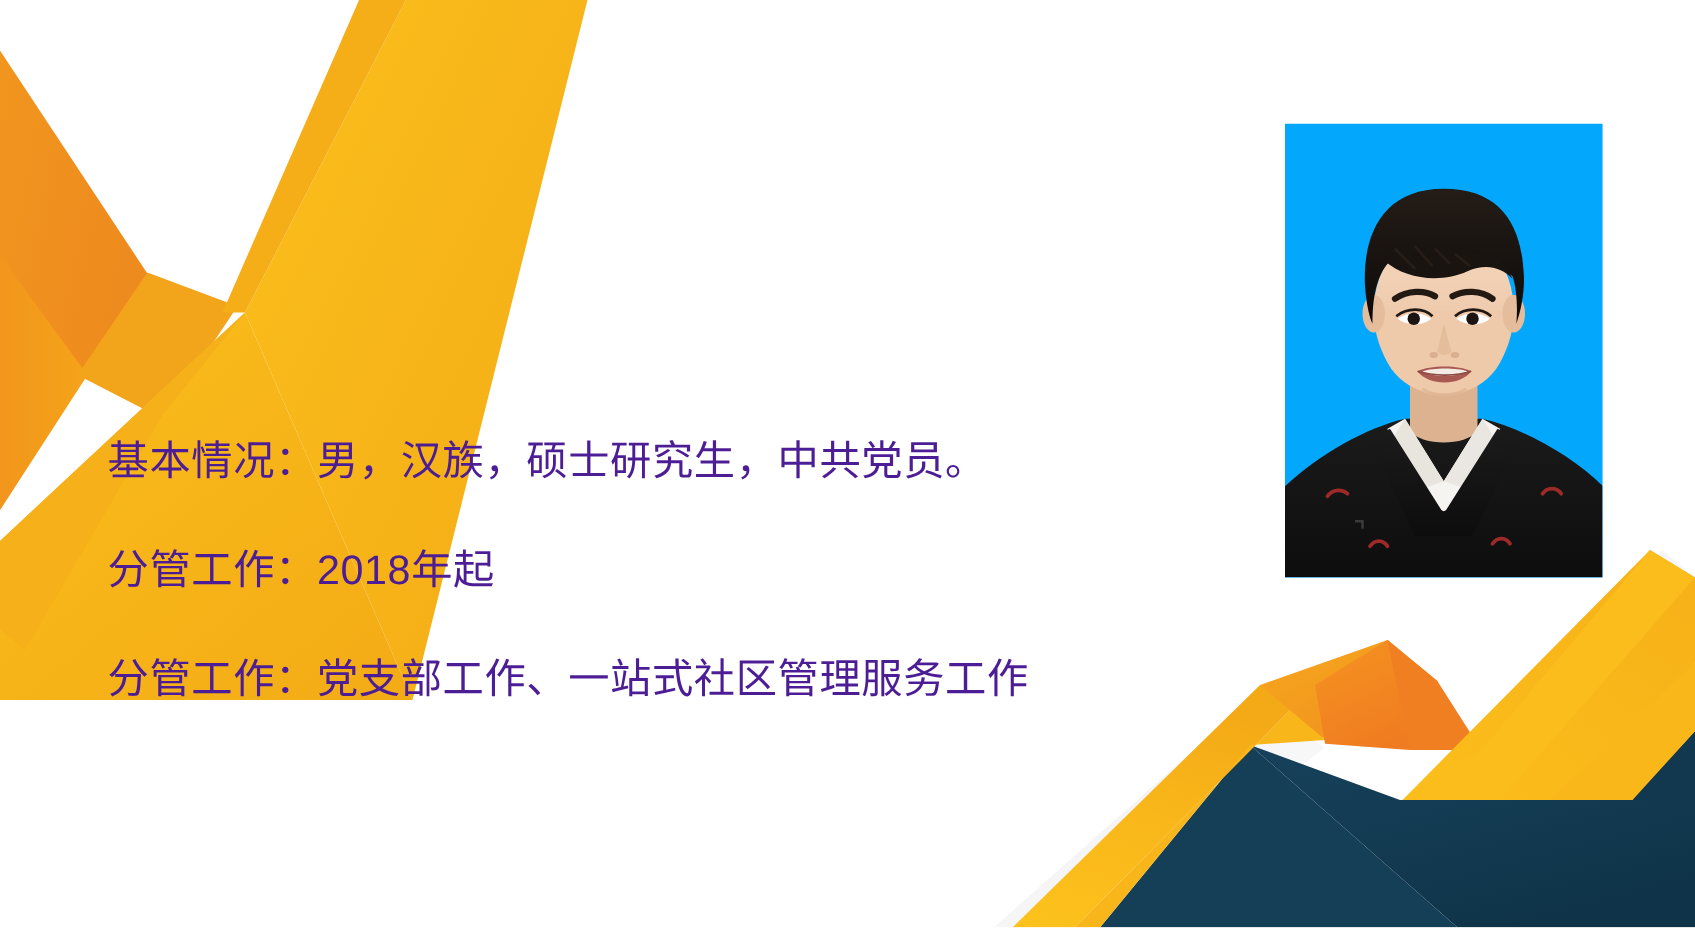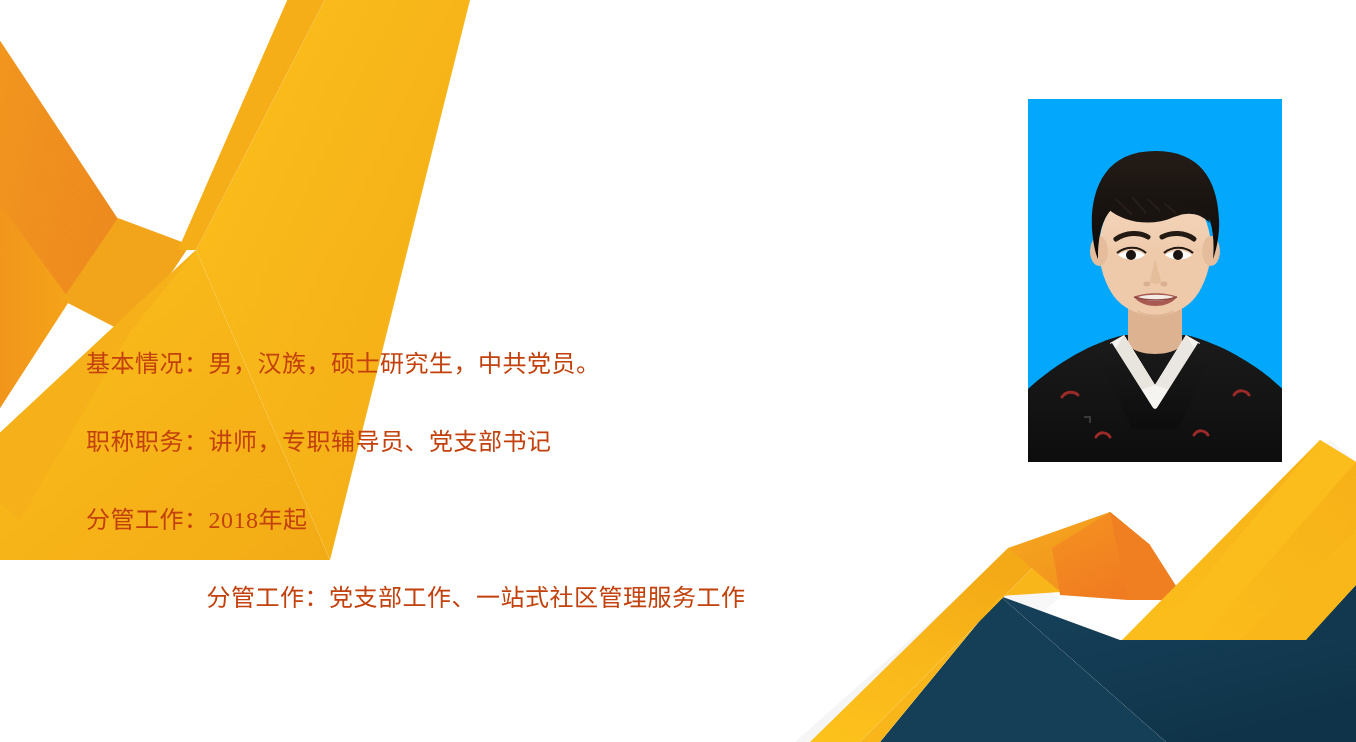--- a/index.html
+++ b/index.html
@@ -47,31 +47,29 @@
   }
 
   
   #info-block {
     position: absolute;
     left: 86px;
     top: 352px;
     width: 780px;
   }
   .info-line {
-    color: #c2410c;
-    font-size: 24px;
+    color: #4c1d95;
+    font-size: 33px;
     line-height: 1;
     margin: 0 0 54px 0;
     white-space: nowrap;
     letter-spacing: 0.5px;
-    font-family: Liberation Serif, serif;
   }
   .info-line:last-child {
     margin-bottom: 0;
-    text-align: center;
   }
 </style>
 </head>
 <body>
 
 <div id="slide">
 
   <svg class="deco-layer" viewBox="0 0 1356 742" preserveAspectRatio="none" aria-hidden="true">
     <defs>
       <linearGradient id="gTLyellow" x1="0" y1="0" x2="1" y2="1">
@@ -236,18 +234,17 @@
         <path d="M 206 296 C 210 290 218 291 221 296" stroke="#9c2a28" stroke-width="3" fill="none" stroke-linecap="round"></path>
         <path d="M 68 338 C 72 332 79 333 82 338" stroke="#9c2a28" stroke-width="3" fill="none" stroke-linecap="round"></path>
         <path d="M 166 336 C 170 330 177 331 180 336" stroke="#9c2a28" stroke-width="3" fill="none" stroke-linecap="round"></path>
         <path d="M 56 318 L 62 318 L 62 324" stroke="#3a3a3a" stroke-width="2" fill="none"></path>
       </g>
     </svg>
   </div>
 
   <div id="info-block">
     <div class="info-line">基本情况：男，汉族，硕士研究生，中共党员。</div>
-    <div class="info-line">职称职务：讲师，专职辅导员、党支部书记</div>
     <div class="info-line">分管工作：2018年起</div>
     <div class="info-line">分管工作：党支部工作、一站式社区管理服务工作</div>
   </div>
 
 </div>
 
 </body></html>

